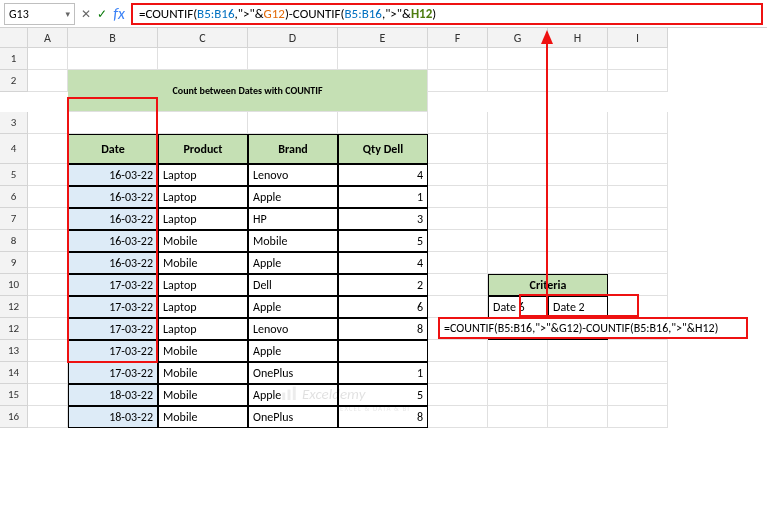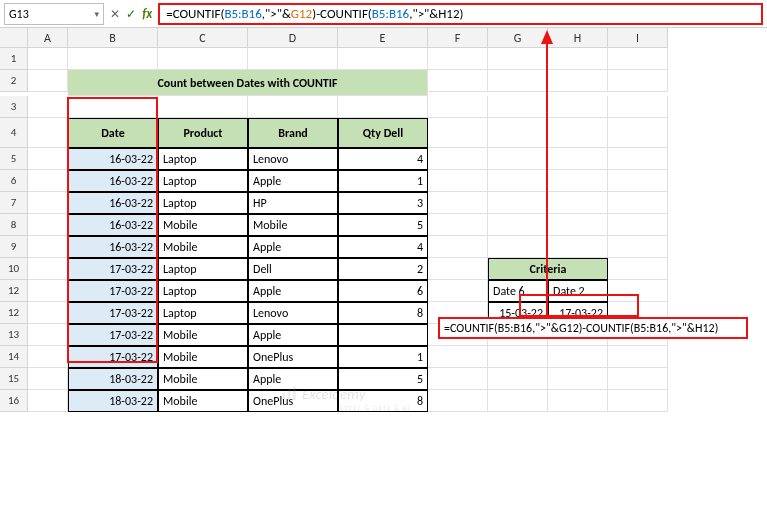--- a/index.html
+++ b/index.html
@@ -1,56 +1,56 @@
 <!DOCTYPE html>
 <html><head>
 <meta charset="utf-8">
 <style>
 * { box-sizing: border-box; margin: 0; padding: 0; }
 body { font-family: Calibri, Arial, sans-serif; font-size: 12px; background: #fff; width: 767px; height: 512px; position: relative; overflow: hidden; }
 
 .top-bar { display: flex; align-items: center; height: 28px; border-bottom: 1px solid #d0d0d0; background: #fff; padding: 2px 4px; gap: 6px; }
-.name-box { width: 100px; height: 22px; border: 1px solid #bfbfbf; background: #fff; display: flex; align-items: center; justify-content: space-between; padding: 0 4px; }
+.name-box { width: 71px; height: 22px; border: 1px solid #bfbfbf; background: #fff; display: flex; align-items: center; justify-content: space-between; padding: 0 4px; }
 .name-box span:first-child { font-size: 12px; }
 .chev { font-size: 9px; color: #666; }
 .fb-icons { display: flex; gap: 6px; align-items: center; }
 .fb-x { color: #666; font-size: 12px; }
 .fb-ok { color: #0a7a0a; font-size: 12px; }
-.fb-fx { font-style: italic; font-size: 13px; color: #4d7c0f; font-weight: bold; }
+.fb-fx { font-style: italic; font-size: 16px; color: #3b82f6; }
 .formula-input { flex: 1; height: 22px; border: 2px solid #e11; padding: 0 6px; display: flex; align-items: center; font-size: 13px; background: #fff; }
 
 .grid { position: relative; }
 .col-headers { display: grid; grid-template-columns: 28px 40px 90px 90px 90px 90px 60px 60px 60px 60px; height: 20px; }
 .col-headers div { border-right: 1px solid #d4d4d4; border-bottom: 1px solid #d4d4d4; background: #f3f3f3; display: flex; align-items: center; justify-content: center; font-size: 12px; color: #333; }
 .col-headers div:first-child { background: #f3f3f3; }
 
 .body { display: grid; grid-template-columns: 28px 40px 90px 90px 90px 90px 60px 60px 60px 60px; }
 .rowh { background: #f3f3f3; border-right: 1px solid #d4d4d4; border-bottom: 1px solid #d4d4d4; display: flex; align-items: center; justify-content: center; font-size: 11px; color: #333; height: 22px; }
 .cell { border-right: 1px solid #e0e0e0; border-bottom: 1px solid #e0e0e0; height: 22px; display: flex; align-items: center; padding: 0 4px; font-size: 12px; background: #fff; }
 
 .r4 .cell, .r4 .rowh { height: 30px; }
 .header-cell { background: #c5e0b4 !important; font-weight: bold; justify-content: center; border: 1px solid #000 !important; }
-.title-cell { background: #c5e0b4 !important; font-weight: bold; justify-content: center; font-size: 12px; height: 26px; }
+.title-cell { background: #c5e0b4 !important; font-weight: bold; justify-content: center; font-size: 10px; height: 42px; }
 .data-b { background: #ddebf7 !important; text-align: right; justify-content: flex-end; border-top: 1px solid #000; border-bottom: 1px solid #000; }
 .tbl { border: 1px solid #000 !important; }
 .qty { justify-content: flex-end; }
 
 .red-box-b { position: absolute; left: 67px; top: 97px; width: 91px; height: 266px; border: 2px solid #e11; pointer-events: none; }
 .red-box-crit { position: absolute; left: 519px; top: 294px; width: 120px; height: 23px; border: 2px solid #e11; pointer-events: none; }
 .red-box-inline { position: absolute; left: 438px; top: 317px; width: 310px; height: 22px; border: 2px solid #e11; background: #fff; display: flex; align-items: center; padding: 0 4px; font-size: 12px; }
 
 .arrow-svg { position: absolute; left: 0; top: 0; pointer-events: none; }
 
 .watermark { position: absolute; left: 280px; top: 385px; font-size: 15px; color: rgba(0,0,0,0.12); font-style: italic; display: flex; align-items: center; gap: 4px; }
 .watermark svg { opacity: 0.15; }
 .wm-sub { position: absolute; left: 340px; top: 404px; font-size: 7px; color: rgba(0,0,0,0.1); letter-spacing: 1px; }
 
 .cref-b { color: #0070c0; }
 .cref-g { color: #e26b0a; }
-.cref-h { color: #000000; }
+.cref-h { color: #4d7c0f; font-weight: bold; }
 </style>
 </head>
 <body>
 
 <div class="top-bar">
   <div class="name-box">
     <span>G13</span>
     <span class="chev">▾</span>
   </div>
   <div class="fb-icons">

